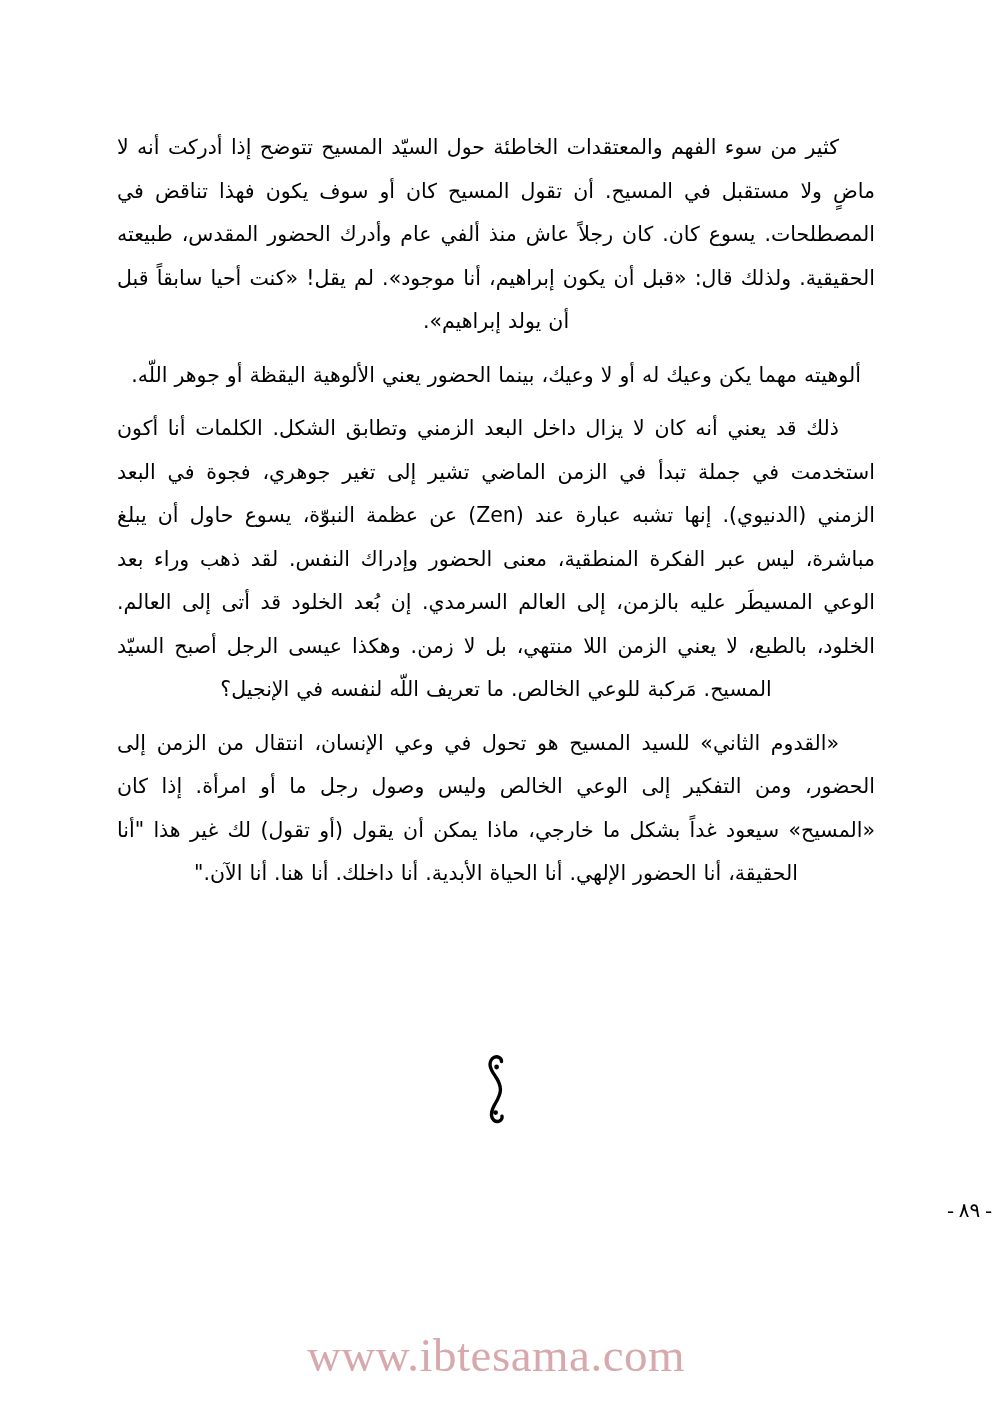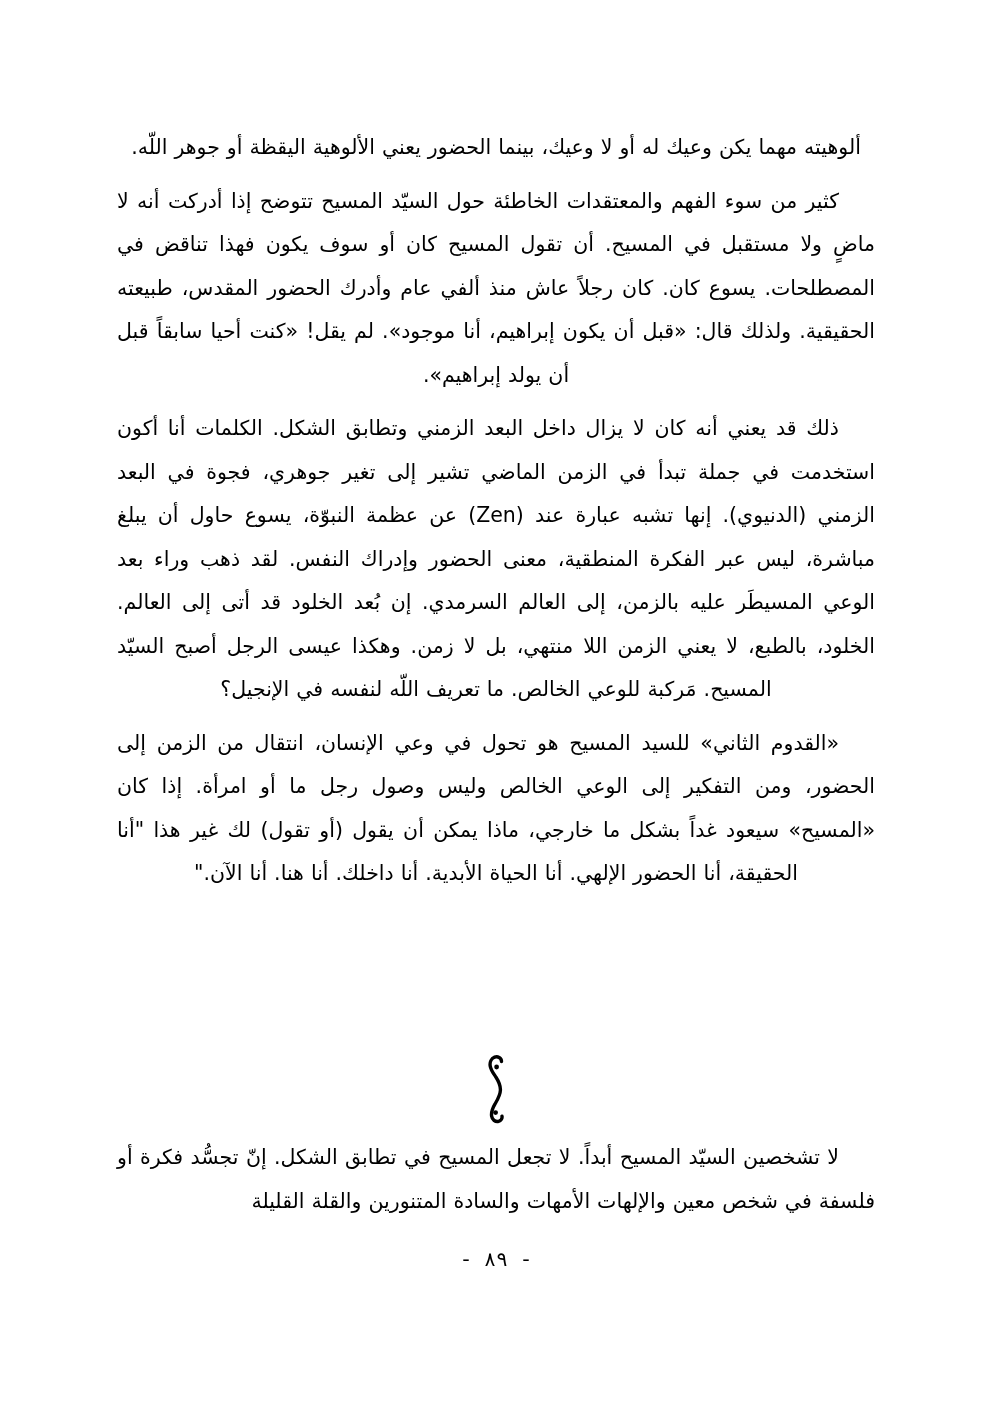--- a/index.html
+++ b/index.html
@@ -76,26 +76,26 @@
     top: 1136px;
     right: 117px;
     left: 117px;
     width: 758px;
     direction: rtl;
   }
 
   
   .page-number {
     position: absolute;
-    top: 1247px;
+    top: 1198px;
     left: 0;
     right: 0;
-    text-align: center;
+    text-align: right;
     direction: rtl;
-    font-family: Liberation Mono, monospace;
+    font-family: Liberation Serif, serif;
     font-size: 20px;
     color: #000000;
     letter-spacing: 1px;
   }
 
   
   .watermark {
     position: absolute;
     top: 1332px;
     left: 0;
@@ -110,42 +110,40 @@
     line-height: 1;
     user-select: none;
   }
 </style>
 </head>
 <body>
 
 <div class="page">
 
   <div class="text-column">
+    <p class="para">كثير من سوء الفهم والمعتقدات الخاطئة حول السيّد المسيح تتوضح إذا أدركت أنه لا ماضٍ ولا مستقبل في المسيح. أن تقول المسيح كان أو سوف يكون فهذا تناقض في المصطلحات. يسوع كان. كان رجلاً عاش منذ ألفي عام وأدرك الحضور المقدس، طبيعته الحقيقية. ولذلك قال: «قبل أن يكون إبراهيم، أنا موجود». لم يقل! «كنت أحيا سابقاً قبل أن يولد إبراهيم».</p>
     <p class="para no-indent">ألوهيته مهما يكن وعيك له أو لا وعيك، بينما الحضور يعني الألوهية اليقظة أو جوهر اللّه.</p>
-    <p class="para">كثير من سوء الفهم والمعتقدات الخاطئة حول السيّد المسيح تتوضح إذا أدركت أنه لا ماضٍ ولا مستقبل في المسيح. أن تقول المسيح كان أو سوف يكون فهذا تناقض في المصطلحات. يسوع كان. كان رجلاً عاش منذ ألفي عام وأدرك الحضور المقدس، طبيعته الحقيقية. ولذلك قال: «قبل أن يكون إبراهيم، أنا موجود». لم يقل! «كنت أحيا سابقاً قبل أن يولد إبراهيم».</p>
     <p class="para">ذلك قد يعني أنه كان لا يزال داخل البعد الزمني وتطابق الشكل. الكلمات أنا أكون استخدمت في جملة تبدأ في الزمن الماضي تشير إلى تغير جوهري، فجوة في البعد الزمني (الدنيوي). إنها تشبه عبارة عند (Zen) عن عظمة النبوّة، يسوع حاول أن يبلغ مباشرة، ليس عبر الفكرة المنطقية، معنى الحضور وإدراك النفس. لقد ذهب وراء بعد الوعي المسيطَر عليه بالزمن، إلى العالم السرمدي. إن بُعد الخلود قد أتى إلى العالم. الخلود، بالطبع، لا يعني الزمن اللا منتهي، بل لا زمن. وهكذا عيسى الرجل أصبح السيّد المسيح. مَركبة للوعي الخالص. ما تعريف اللّه لنفسه في الإنجيل؟</p>
     <p class="para">«القدوم الثاني» للسيد المسيح هو تحول في وعي الإنسان، انتقال من الزمن إلى الحضور، ومن التفكير إلى الوعي الخالص وليس وصول رجل ما أو امرأة. إذا كان «المسيح» سيعود غداً بشكل ما خارجي، ماذا يمكن أن يقول (أو تقول) لك غير هذا "أنا الحقيقة، أنا الحضور الإلهي. أنا الحياة الأبدية. أنا داخلك. أنا هنا. أنا الآن."</p>
   </div>
 
   <div class="ornament-wrap">
     <svg width="44" height="72" viewBox="0 0 44 72" aria-hidden="true">
       <path d="M27.5 6.5
                C27.5 2.8 23.6 1.0 20.6 2.2
                C17.2 3.5 15.6 7.2 16.2 10.9
                C16.9 15.2 19.6 18.6 22.0 22.2
                C24.6 26.2 26.6 30.4 26.4 35.2
                C26.2 40.4 23.4 44.8 20.9 49.2
                C18.8 52.9 17.0 56.7 17.6 61.0
                C18.1 64.6 21.2 67.2 24.6 66.4
                C27.0 65.8 28.4 63.5 28.0 61.2" fill="none" stroke="#000000" stroke-width="3.4" stroke-linecap="round" stroke-linejoin="round"></path>
       <circle cx="22.6" cy="12.0" r="2.4" fill="#000000"></circle>
       <circle cx="21.6" cy="57.6" r="2.4" fill="#000000"></circle>
     </svg>
   </div>
 
-  <div class="tail-column">
-    <p class="para">لا تشخصين السيّد المسيح أبداً. لا تجعل المسيح في تطابق الشكل. إنّ تجسُّد فكرة أو فلسفة في شخص معين والإلهات الأمهات والسادة المتنورين والقلة القليلة</p>
-  </div>
 
   <div class="page-number">- ٨٩ -</div>
 
+  <div class="watermark">www.ibtesama.com</div>
 
 </div>
 
 </body></html>

